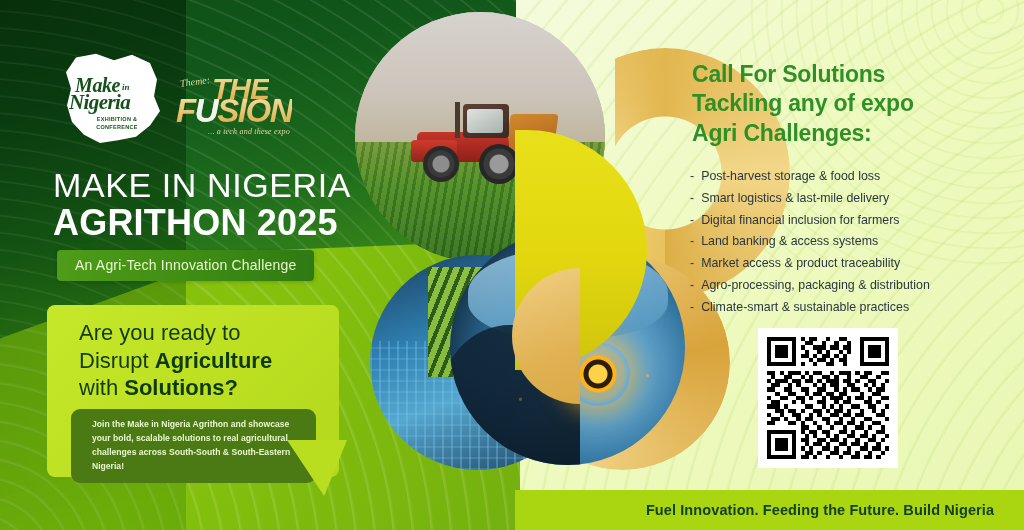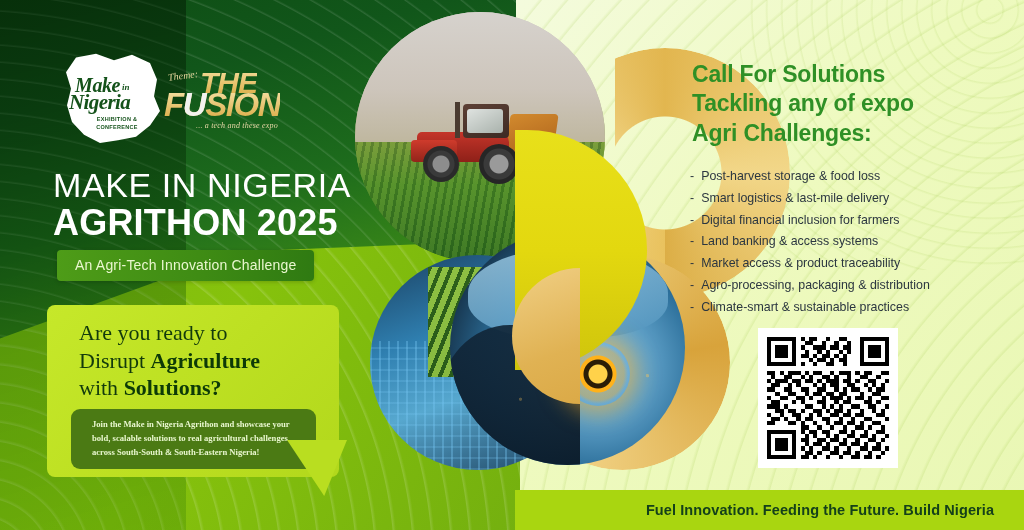--- a/index.html
+++ b/index.html
@@ -164,21 +164,21 @@
   .gold-disc-left { clip-path: polygon(0 0,50% 0,50% 100%,0 100%); }
 
   
   .seam-left {
     position:absolute; left:0; top:0; width:186px; height:530px;
     background:linear-gradient(165deg, rgba(14,77,20,.55) 0%, rgba(30,110,25,.40) 45%, rgba(110,175,20,.30) 100%);
     mix-blend-mode:multiply; pointer-events:none;
   }
 
   
-  .logo-row { position:absolute; left:62px; top:52px; display:flex; align-items:center; }
+  .logo-row { position:absolute; left:62px; top:52px; display:flex; align-items:flex-end; gap:12px; }
   .logo-mark { position:relative; width:100px; height:92px; }
   .logo-blob {
     position:absolute; inset:0; background:#fff;
     clip-path: polygon(14% 6%, 34% 2%, 52% 9%, 70% 3%, 88% 12%, 95% 30%, 92% 48%,
                        98% 64%, 88% 80%, 74% 92%, 56% 96%, 38% 99%, 22% 90%, 10% 76%,
                        5% 58%, 9% 40%, 4% 22%);
   }
   .logo-make {
     position:absolute; left:13px; top:22px; font-size:20px; font-weight:700;
     color:#14521a; font-family:"Liberation Serif", serif; font-style:italic; letter-spacing:-.4px;
@@ -232,21 +232,20 @@
     background:linear-gradient(90deg,#4e9c18 0%,#3f8c14 55%,#2f7a12 100%);
     border-radius:4px;
     font-size:14px; color:#eaf7d0; letter-spacing:.2px;
     box-shadow:0 1px 4px rgba(0,0,0,.18);
   }
 
   .bubble {
     position:absolute; left:47px; top:305px; width:292px; height:172px;
     background:linear-gradient(135deg,#c6e82a 0%,#bde022 50%,#b2d81c 100%);
     border-radius:8px;
-    font-family:Liberation Serif, serif;
   }
   .bubble-tail {
     position:absolute; left:287px; top:440px; width:60px; height:56px;
     background:#b9de20;
     clip-path: polygon(0% 0%, 100% 0%, 62% 100%);
   }
   .bubble-h {
     position:absolute; left:32px; top:14px; width:250px;
     font-size:22px; line-height:1.26; color:#123a0c; font-weight:400;
   }

